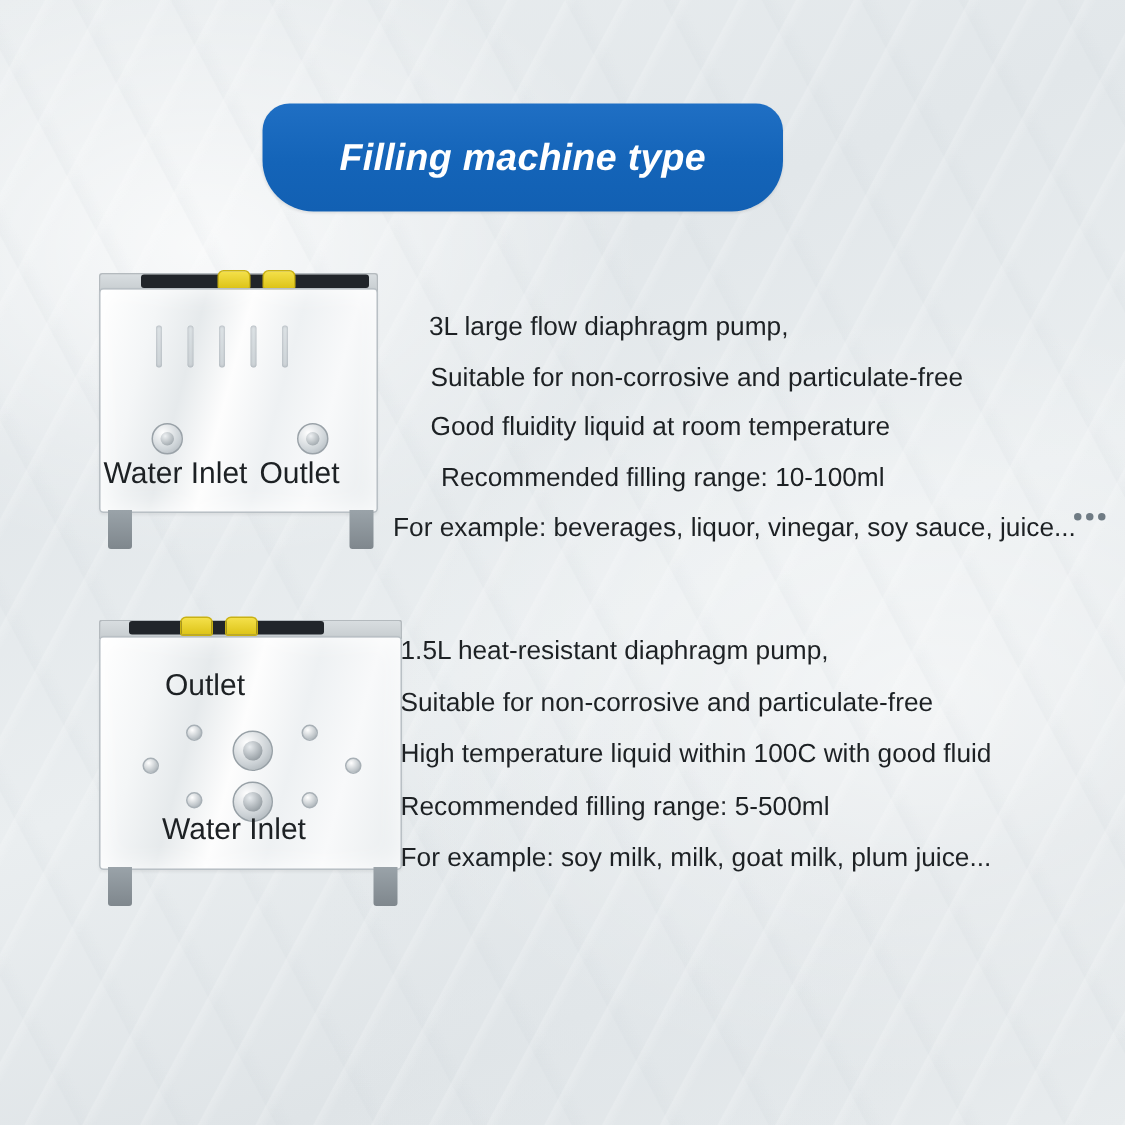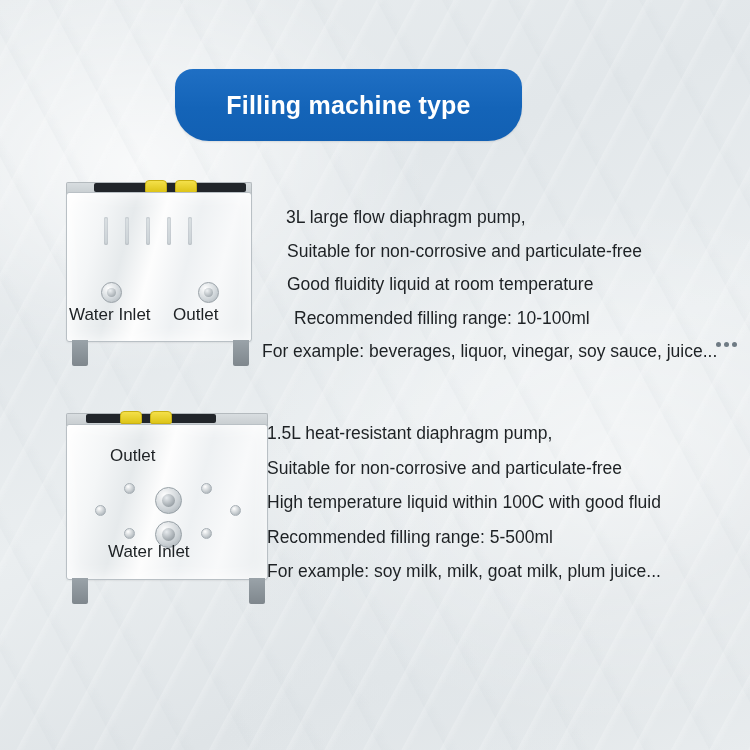--- a/index.html
+++ b/index.html
@@ -47,20 +47,21 @@
     display: flex;
     align-items: center;
     justify-content: center;
     box-shadow: 0 1px 2px rgba(0,0,0,0.10);
   }
   .banner-title {
     color: #ffffff;
     font-size: 25px;
     font-weight: bold;
     letter-spacing: 0.2px;
+    font-style: italic;
   }
 
   
   .text-block {
     position: absolute;
     color: #222629;
   }
   .text-block .line {
     font-size: 17.5px;
     line-height: 1.0;
@@ -188,21 +189,21 @@
   .screw {
     position: absolute;
     width: 9px;
     height: 9px;
     border-radius: 50%;
     background: radial-gradient(circle at 35% 30%, #ffffff, #c3c9cd 60%, #9aa2a8 100%);
     border: 1px solid #a8b0b6;
   }
   .mach-label {
     position: absolute;
-    font-size: 17px;
+    font-size: 20px;
     color: #1d2124;
     white-space: nowrap;
   }
 
   
   #machine1 { left: 32px; top: 180px; width: 250px; height: 190px; }
   #machine1 .mach-body { left: 34px; top: 12px; width: 184px; height: 148px; }
   #machine1 .mach-top { left: 62px; top: 3px; width: 152px; }
   #machine1 .mach-top-plate { left: 34px; top: 2px; width: 184px; }
   #machine1 .leg.l { left: 40px; top: 160px; }

